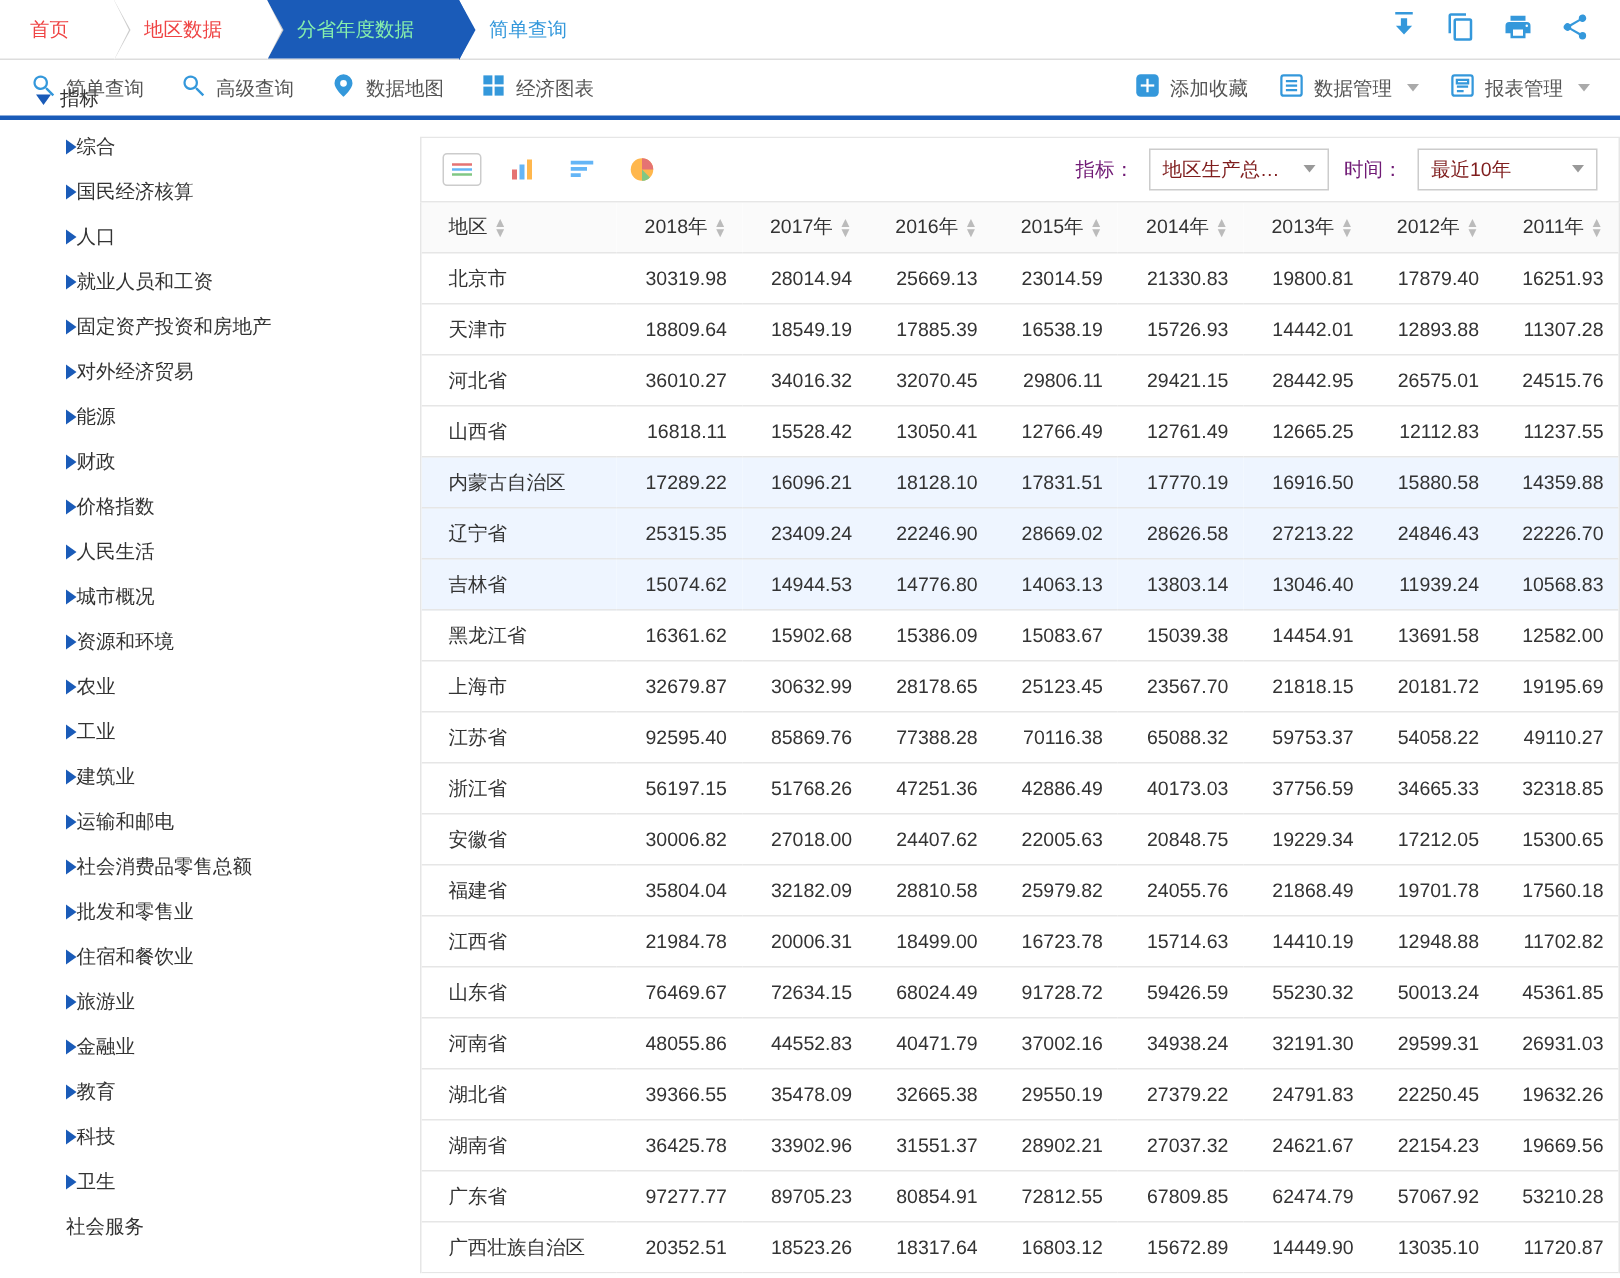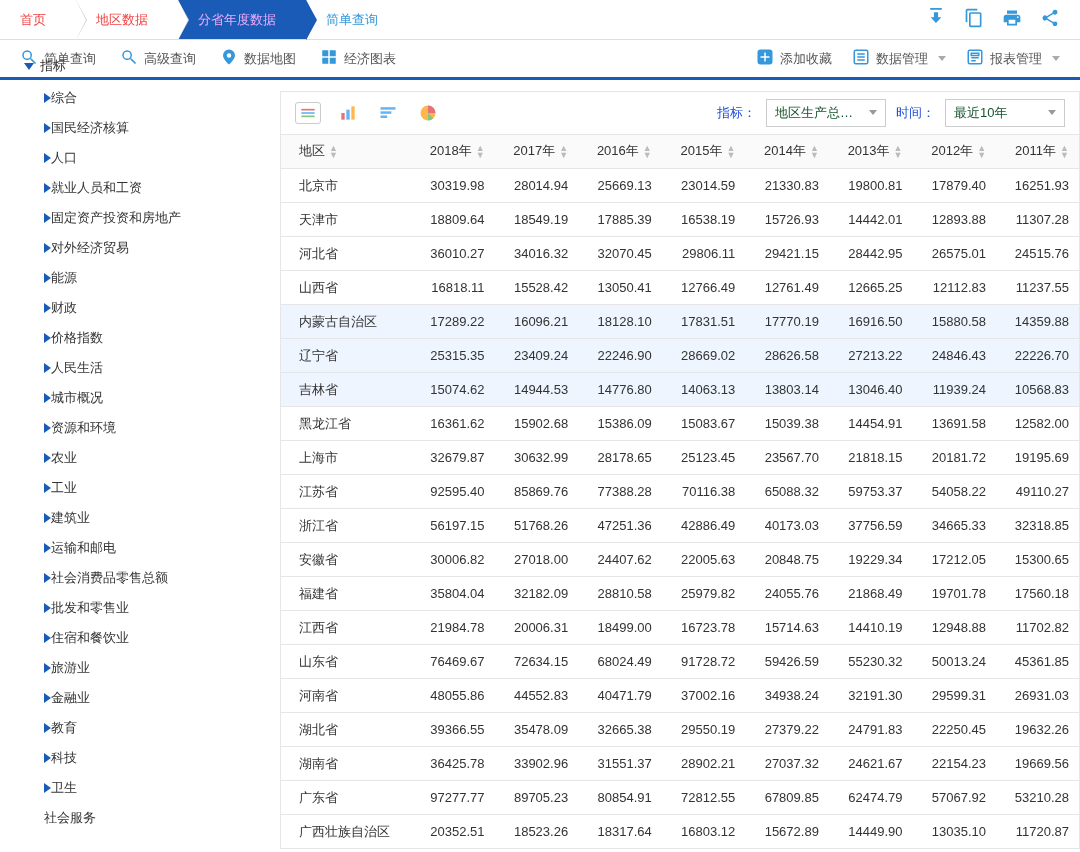--- a/index.html
+++ b/index.html
@@ -4,21 +4,21 @@
 <style>
   * { box-sizing: border-box; margin: 0; padding: 0; }
   html, body { font-family: "Microsoft YaHei", Arial, sans-serif; font-size: 13px; color: #333; background: #fff; }
   body { width: 1080px; height: 852px; overflow: hidden; }
 
   
   .breadcrumb { display: flex; align-items: stretch; height: 40px; background: #fff; border-bottom: 1px solid #ddd; position: relative; }
   .bc-item { display: flex; align-items: center; padding: 0 30px 0 20px; position: relative; color: #ef4444; cursor: pointer; }
   .bc-item::after { content: ""; position: absolute; right: -10px; top: 0; width: 0; height: 0; border-top: 20px solid transparent; border-bottom: 20px solid transparent; border-left: 10px solid #fff; z-index: 2; }
   .bc-item::before { content: ""; position: absolute; right: -11px; top: 0; width: 0; height: 0; border-top: 20px solid transparent; border-bottom: 20px solid transparent; border-left: 11px solid #ccc; z-index: 1; }
-  .bc-item.active { background: #1a5bb8; color: #f0abfc; }
+  .bc-item.active { background: #1a5bb8; color: #86efac; }
   .bc-item.active::after { border-left-color: #1a5bb8; }
   .bc-item.active::before { border-left-color: #1a5bb8; }
   .bc-item.current { color: #3498db; font-weight: 500; }
   .bc-item.current::after, .bc-item.current::before { display: none; }
   .bc-item.plain::after { border-left-color: #fff; }
 
   .top-right-icons { margin-left: auto; display: flex; align-items: center; gap: 18px; padding-right: 20px; }
   .top-right-icons svg { width: 20px; height: 20px; fill: #3498db; cursor: pointer; }
 
   
@@ -38,22 +38,22 @@
   .tree-children { margin-left: 20px; }
   .tree-child { display: flex; align-items: center; gap: 0; padding: 6px 0; cursor: pointer; }
 
   
   .content { flex: 1; display: flex; flex-direction: column; overflow: hidden; position: relative; }
   .content-bar { display: flex; align-items: center; height: 44px; padding: 0 14px; border: 1px solid #e6e6e6; background: #fff; }
   .view-icons { display: flex; gap: 14px; align-items: center; }
   .view-icons span { display: inline-flex; align-items: center; justify-content: center; width: 26px; height: 22px; cursor: pointer; }
   .view-icons svg { width: 20px; height: 20px; }
   .filters { margin-left: auto; display: flex; align-items: center; gap: 10px; }
-  .filter-label { color: #1d4ed8; }
-  .select { display: inline-flex; align-items: center; justify-content: space-between; min-width: 120px; height: 28px; padding: 0 8px; border: 1px solid #ccc; background: #fff; cursor: pointer; color: #14532d; }
+  .filter-label { color: #701a75; }
+  .select { display: inline-flex; align-items: center; justify-content: space-between; min-width: 120px; height: 28px; padding: 0 8px; border: 1px solid #ccc; background: #fff; cursor: pointer; color: #7f1d1d; }
   .select .dropdown-caret { border-top-color: #999; }
 
   .table-wrap { flex: 1; overflow: auto; border-left: 1px solid #e6e6e6; border-right: 1px solid #e6e6e6; }
   table { width: 100%; border-collapse: collapse; }
   th, td { border-bottom: 1px solid #e6e6e6; padding: 0 10px; height: 34px; text-align: right; white-space: nowrap; font-weight: normal; }
   th { background: #fafafa; color: #333; position: sticky; top: 0; }
   th:first-child, td:first-child { text-align: left; padding-left: 18px; width: 130px; }
   .sort-icons { display: inline-block; margin-left: 4px; color: #bbb; font-size: 9px; line-height: 7px; vertical-align: middle; }
   tr.hl td { background: #eef5ff; }
 </style>

